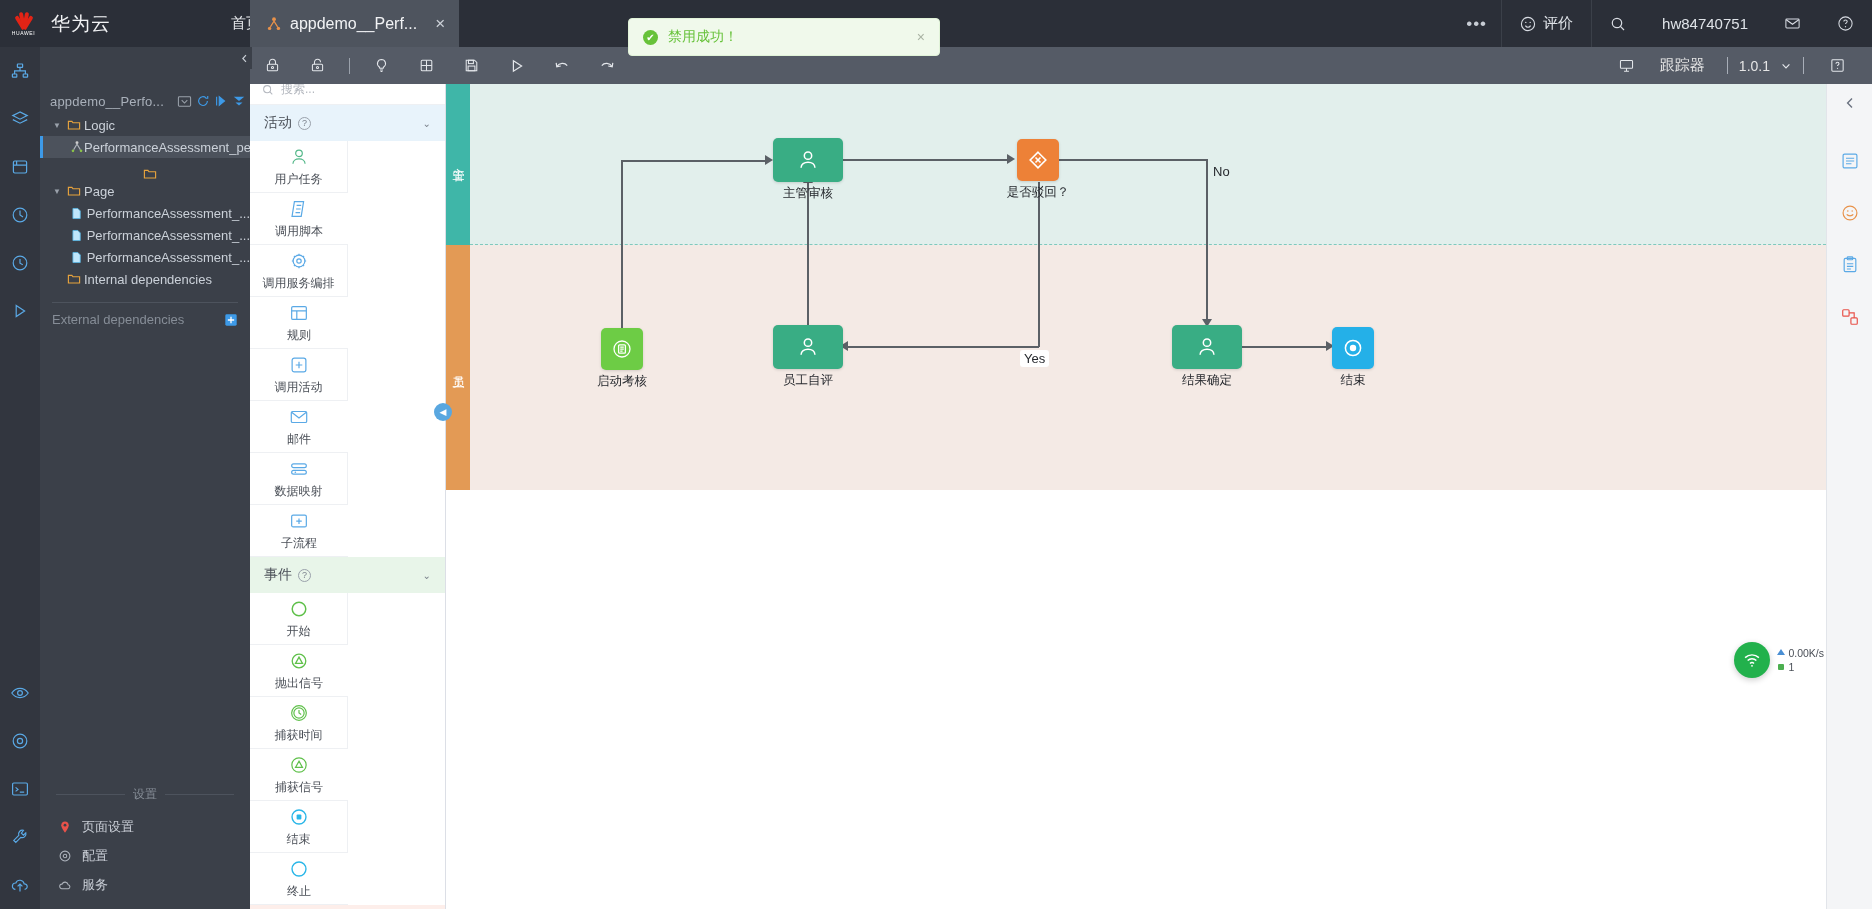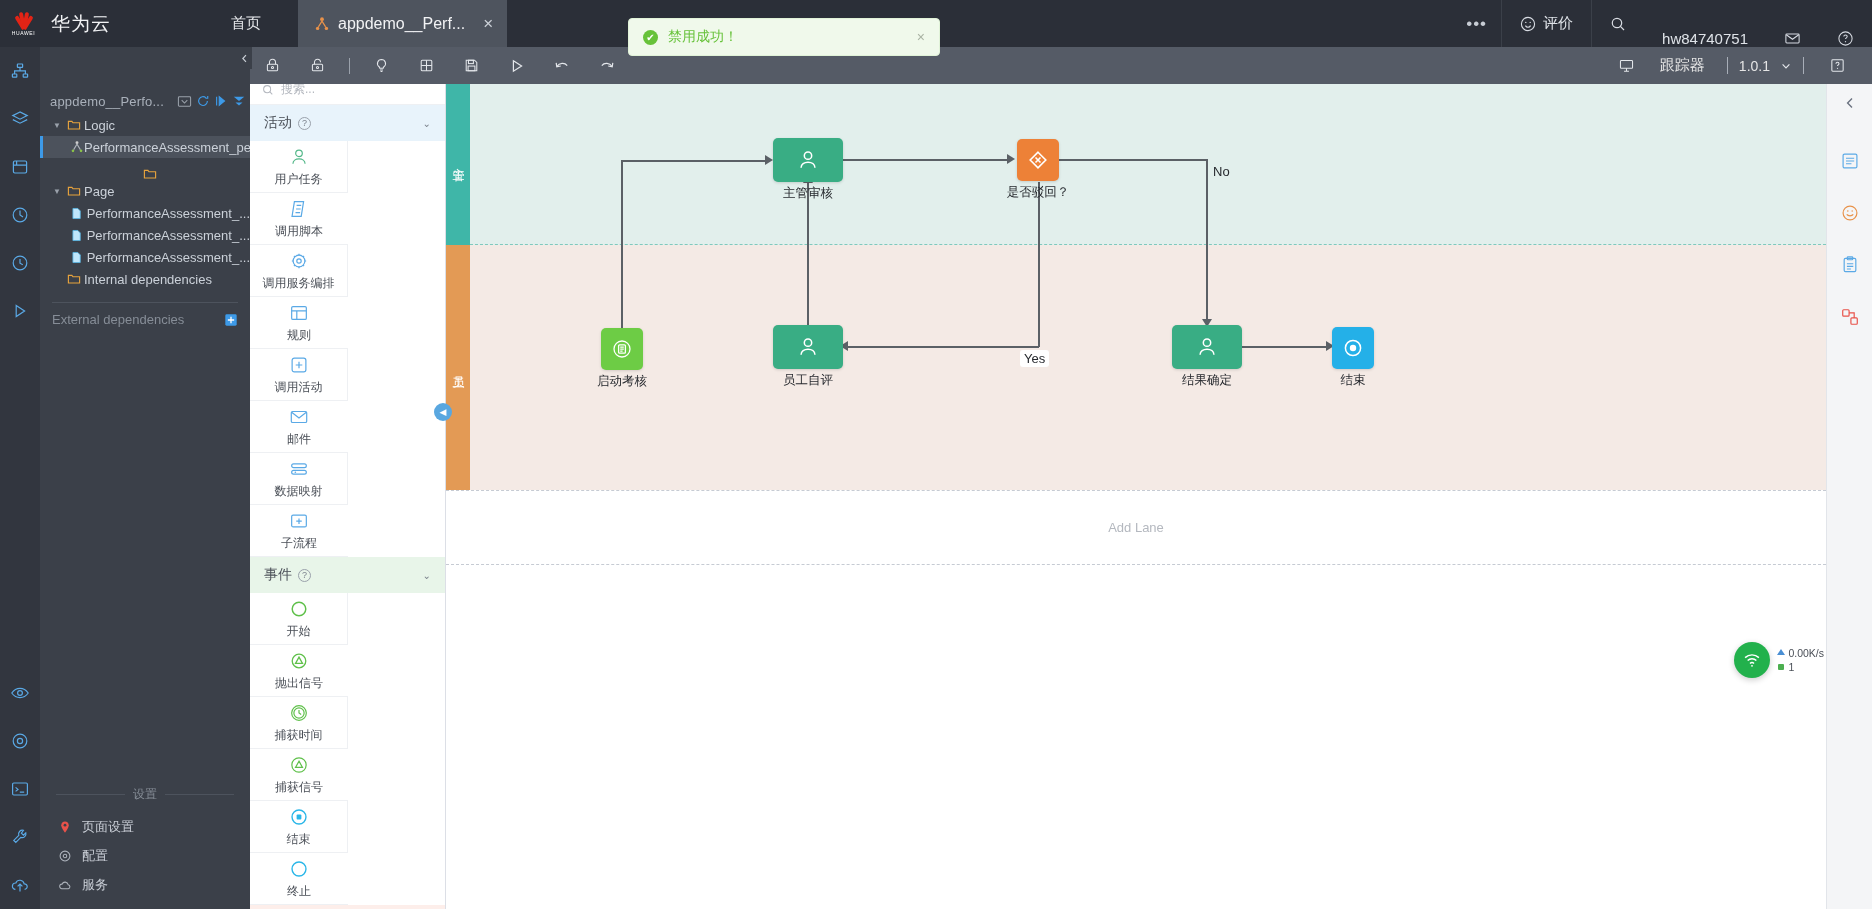--- a/index.html
+++ b/index.html
@@ -34,31 +34,31 @@
   .hw-word { font-size: 5px; letter-spacing: .6px; color: #fff; margin-top: 1px; }
   .hw-cloud-title { font-size: 19px; color: #f2f3f5; margin-left: 4px; letter-spacing: 1px; }
   .hdr-home { margin-left: 120px; font-size: 15px; color: #e5e7ea; }
   .hdr-spacer { flex: 1 1 auto; }
   .hdr-dots { font-size: 17px; letter-spacing: 1px; color: #c7ccd4; padding: 0 14px; }
   .hdr-cell {
     height: 47px; display: flex; align-items: center; gap: 7px;
     padding: 0 18px; font-size: 15px; color: #dfe3e8;
     border-left: 1px solid #3b4049;
   }
-  .hdr-cell.plain { border-left: none; align-items: flex-end; }
+  .hdr-cell.plain { border-left: none; }
   .icon-svg { display: block; }
 
   
   .tab-strip {
     position: absolute; top: 0; left: 250px; height: 47px;
     display: flex; align-items: stretch; z-index: 45;
   }
   .doc-tab {
     background: #4e545e; color: #f2f3f5; display: flex; align-items: center;
-    gap: 8px; padding: 0 14px 0 16px; font-size: 16px; min-width: 182px; margin-left: 48px;
+    gap: 8px; padding: 0 14px 0 16px; font-size: 16px; min-width: 182px;
   }
   .tab-close { margin-left: 10px; font-size: 17px; color: #cdd2d9; }
 
   
   .toolbar-row {
     position: absolute; top: 47px; left: 0; width: 1872px; height: 37px;
     background: #555b66; display: flex; align-items: center; z-index: 30;
   }
   .tb-left-pad { width: 250px; height: 37px; background: #3b4049; }
   .tb-btn {
@@ -881,21 +881,20 @@
   <div class="canvas">
 
     <div class="lane lane-top">
       <div class="lane-header">主管</div>
       <div class="lane-body-top"></div>
     </div>
     <div class="lane lane-bottom">
       <div class="lane-header">员工</div>
       <div class="lane-body-bottom"></div>
     </div>
-    <div class="add-lane">Add Lane</div>
 
     <div class="edge v" style="left:175px; top:86px; height:167px;"></div>
     <div class="edge h" style="left:175px; top:85px; width:146px;"></div>
     <div class="arrow right" style="left:319px; top:80px;"></div>
 
     <div class="edge h" style="left:397px; top:84px; width:166px;"></div>
     <div class="arrow right" style="left:561px; top:79px;"></div>
 
     <div class="edge v" style="left:361px; top:107px; height:143px;"></div>
     <div class="arrow up" style="left:357px; top:100px;"></div>

